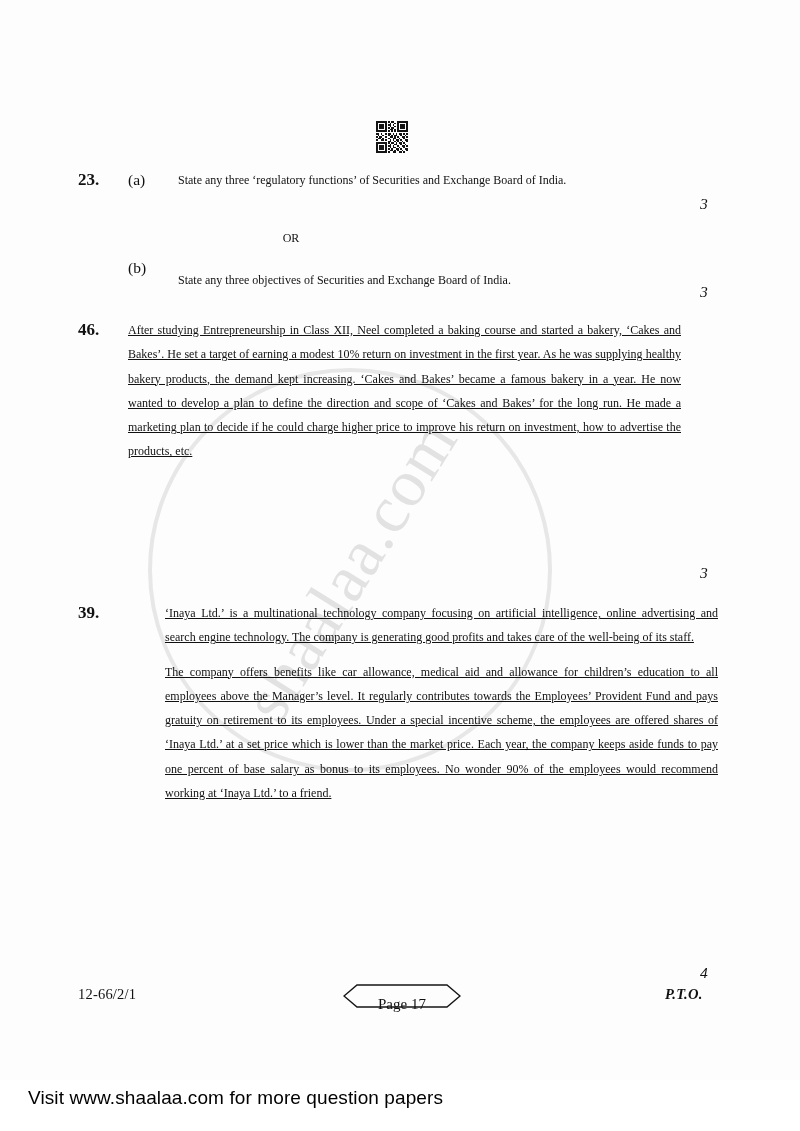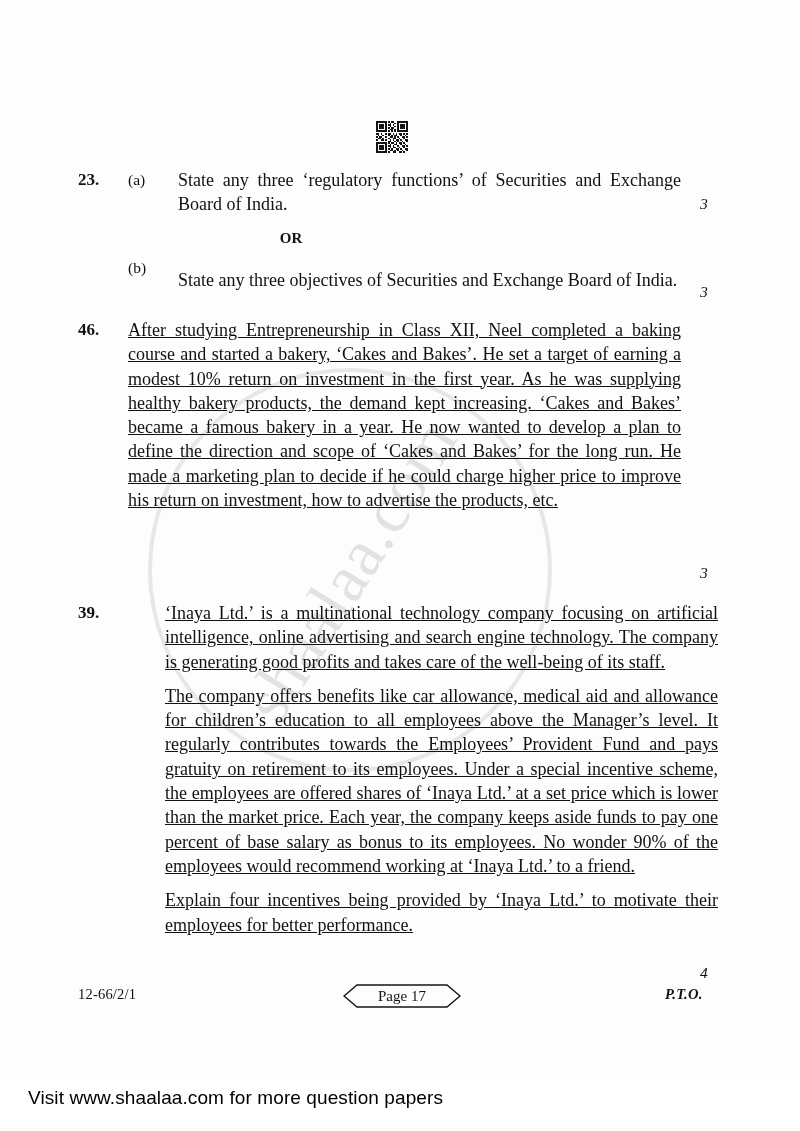--- a/index.html
+++ b/index.html
@@ -93,21 +93,21 @@
   .q-sub {
     position: absolute;
     left: 128px;
     width: 44px;
     text-align: left;
     font-size: 15.5px;
     line-height: 24.3px;
   }
   .q-body {
     position: absolute;
-    font-size: 18px;
+    font-size: 12px;
     line-height: 24.3px;
     text-align: justify;
     text-justify: inter-word;
     hyphens: none;
   }
   .q-body.indent-a { left: 178px; width: 503px; }
   .q-body.indent-b { left: 128px; width: 553px; text-decoration: underline; }
   .q-body p { margin: 0 0 10px 0; }
   .q-body p:last-child { margin-bottom: 0; }
   .q-body p.last-line-left { text-align-last: left; }
@@ -120,22 +120,22 @@
     font-style: italic;
     font-size: 15.5px;
     line-height: 24.3px;
   }
 
   .or-label {
     position: absolute;
     left: 178px;
     width: 226px;
     text-align: center;
-    font-weight: bold;
-    font-size: 15px;
+    font-weight: normal;
+    font-size: 12px;
     line-height: 24.3px;
   }
 
   
   .footer {
     position: absolute;
     left: 0;
     top: 986px;
     width: 800px;
     height: 30px;
@@ -163,21 +163,21 @@
     width: 118px;
     height: 26px;
   }
   .page-banner svg {
     position: absolute;
     left: 0; top: 0;
   }
   .page-banner .page-label {
     position: absolute;
     left: 0;
-    top: 2px;
+    top: 10px;
     width: 118px;
     text-align: center;
     font-size: 15px;
     line-height: 22px;
   }
 
   
   .caption {
     position: absolute;
     left: 28px;
@@ -345,21 +345,20 @@
         <p class="last-line-left">After studying Entrepreneurship in Class XII, Neel completed a baking course and started a bakery, ‘Cakes and Bakes’. He set a target of earning a modest 10% return on investment in the first year. As he was supplying healthy bakery products, the demand kept increasing. ‘Cakes and Bakes’ became a famous bakery in a year. He now wanted to develop a plan to define the direction and scope of ‘Cakes and Bakes’ for the long run. He made a marketing plan to decide if he could charge higher price to improve his return on investment, how to advertise the products, etc.</p>
       </div>
       <div class="marks" style="top:243px;">3</div>
     </div>
 
     <div class="q-block" style="top:601px;">
       <div class="q-num">39.</div>
       <div class="q-body indent-b" style="top:0;margin-left:37px;">
         <p class="last-line-left">‘Inaya Ltd.’ is a multinational technology company focusing on artificial intelligence, online advertising and search engine technology. The company is generating good profits and takes care of the well-being of its staff.</p>
         <p class="last-line-left">The company offers benefits like car allowance, medical aid and allowance for children’s education to all employees above the Manager’s level. It regularly contributes towards the Employees’ Provident Fund and pays gratuity on retirement to its employees. Under a special incentive scheme, the employees are offered shares of ‘Inaya Ltd.’ at a set price which is lower than the market price. Each year, the company keeps aside funds to pay one percent of base salary as bonus to its employees. No wonder 90% of the employees would recommend working at ‘Inaya Ltd.’ to a friend.</p>
-        <p class="last-line-left">Explain four incentives being provided by ‘Inaya Ltd.’ to motivate their employees for better performance.</p>
       </div>
       <div class="marks" style="top:360px;">4</div>
     </div>
 
     <div class="footer">
       <div class="footer-code">12-66/2/1</div>
 
       <div class="page-banner">
         <svg width="118" height="26" viewBox="0 0 118 26" aria-hidden="true">
           <polygon points="14,2 104,2 117,13 104,24 14,24 1,13" fill="none" stroke="#141414" stroke-width="1.4"></polygon>

